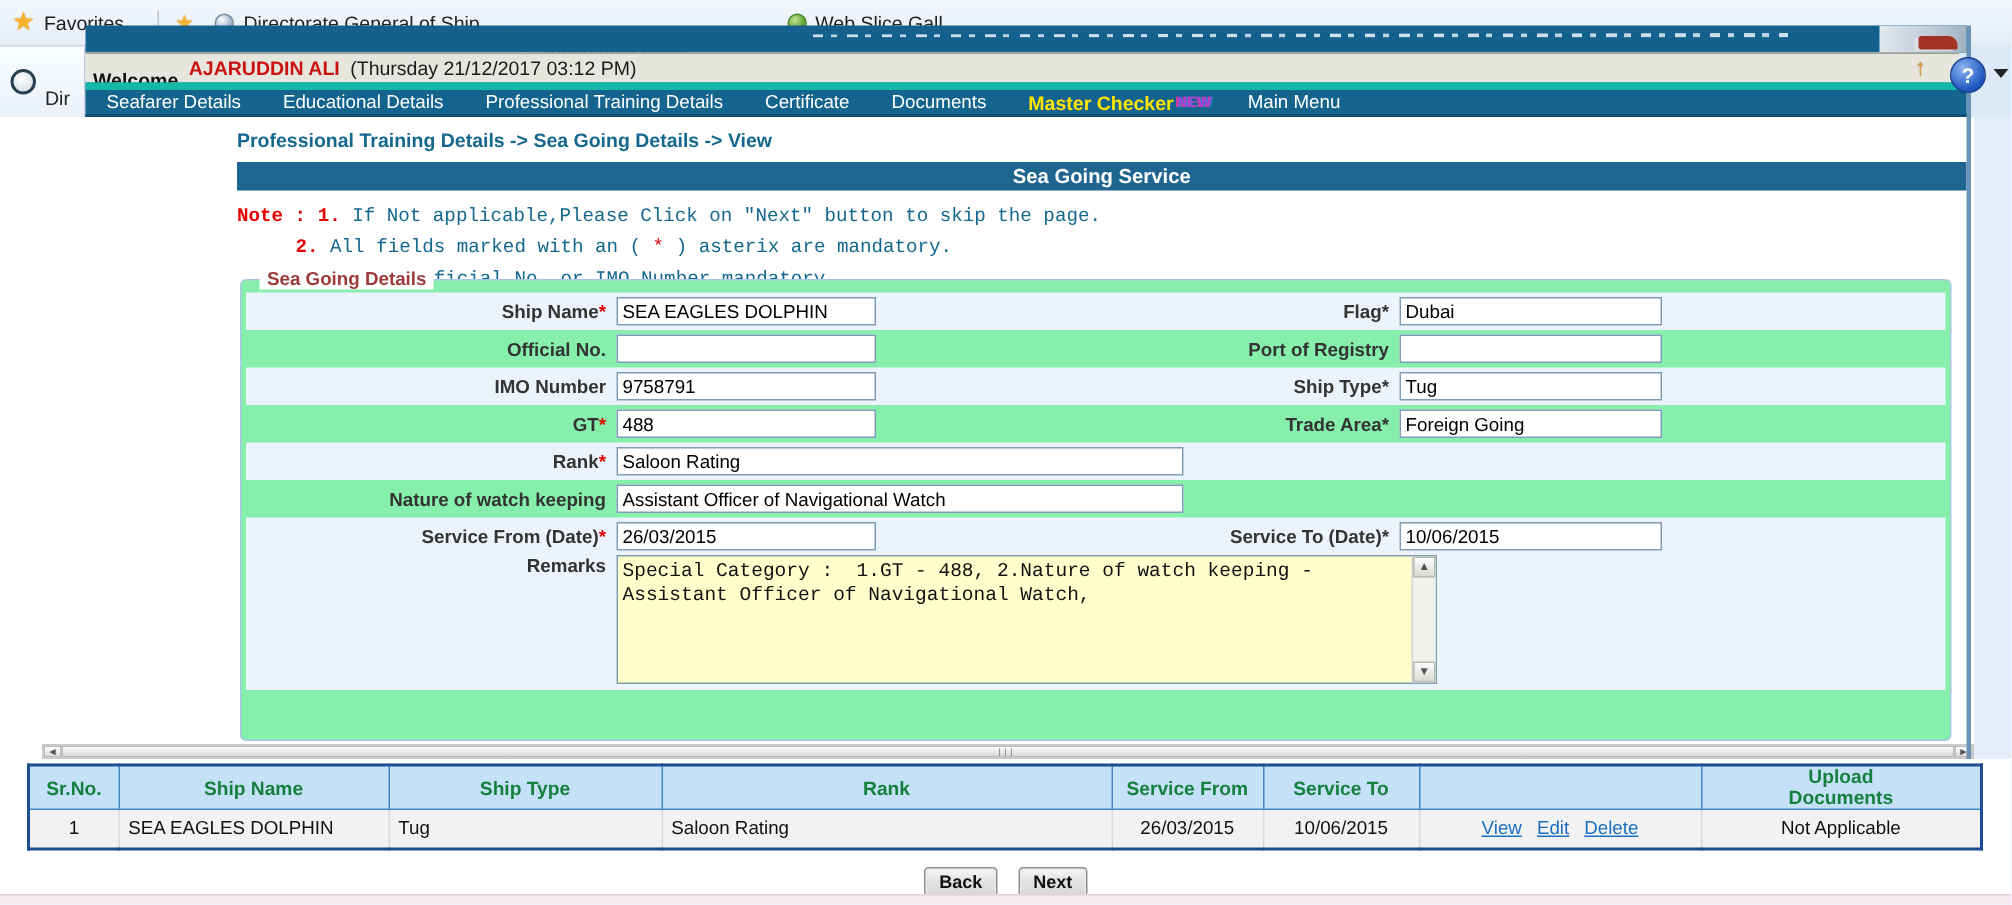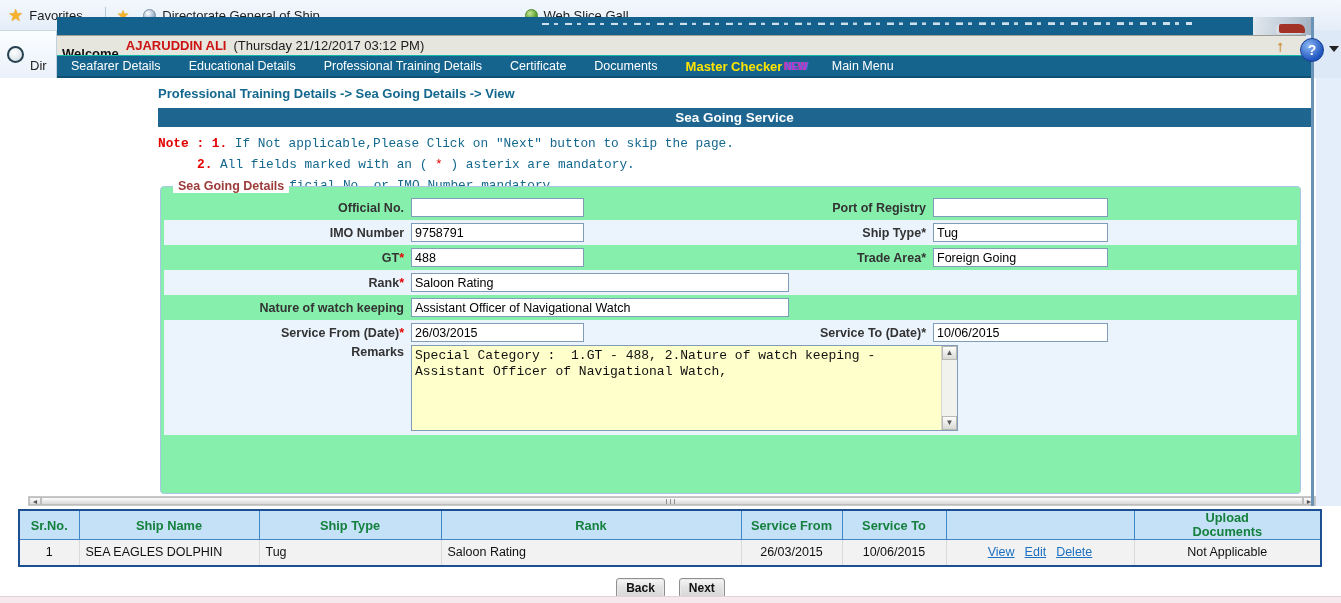--- a/index.html
+++ b/index.html
@@ -52,21 +52,21 @@
   .welcome-bar { left:57px; top:35px; width:1249px; height:20px;
     background:linear-gradient(#f1f1ec,#dedew 60%,#d8d8ce); background-color:#e6e6df;
     border-top:1px solid #9c9c94; display:flex; align-items:center; z-index:11; font-size:13px; }
   .w-label { font-weight:bold; color:#111; margin-left:5px;margin-top:16px; }
   .w-name  { font-weight:bold; color:#cc1111; margin-left:7px; }
   .w-date  { color:#1a1a1a; margin-left:7px; }
   .scrolltop-arrow { margin-left:auto; margin-right:22px; font-size:15px; font-weight:bold; color:#d8973c;
     text-shadow:0 0 1px #a96f20; }
 
   .nav-bar { left:57px; top:55px; width:1254px; height:23px; background:#15648e;
-    border-top:1px solid #14b8a6; border-bottom:2px solid #0f4f73;
+    border-top:5px solid #14b8a6; border-bottom:2px solid #0f4f73;
     display:flex; align-items:center; z-index:12; }
   .nav-item { color:#fff; font-size:12.5px; padding:0 14px; cursor:default; white-space:nowrap; }
   .nav-item.bold { font-weight:bold; font-size:13px; }
   .nav-item.yellow { color:#ffe400; font-weight:bold; font-size:13px; padding-right:2px; }
   .nav-badge { font-size:10px; font-weight:bold; color:#b43bd4;
     text-shadow:1px 0 0 #3b79d4, -1px 0 0 #d43b8e; margin-right:10px; }
 
   .right-border { left:1311px; top:17px; width:3px; height:489px; background:#6b93b8; z-index:9; }
   .right-gutter { left:1316px; top:78px; width:25px; height:428px; background:#e4eefa; z-index:8; }
 
@@ -182,20 +182,26 @@
     <div class="note-line indent">
       <span class="note-num">3.</span>
       <span class="note-text">Either Official No. or IMO Number mandatory.</span>
     </div>
   </div>
 
   <div class="gd-fieldset">
     <div class="gd-legend">Sea Going Details</div>
     <div class="gd-rows">
 
+      <div class="frow alt">
+        <div class="lbl"><span>Ship Name</span><span class="star">*</span></div>
+        <div class="cell-l"><input class="tin w-short" value="SEA EAGLES DOLPHIN" style=""></div>
+        <div class="lbl-r"><span>Flag</span><span class="star">*</span></div>
+        <div class="cell-r"><input class="tin w-rshort" value="Dubai" style=""></div>
+      </div>
 
       <div class="frow">
         <div class="lbl"><span>Official No.</span></div>
         <div class="cell-l"><input class="tin w-short" value="" style=""></div>
         <div class="lbl-r"><span>Port of Registry</span></div>
         <div class="cell-r"><input class="tin w-rshort" value="" style=""></div>
       </div>
 
       <div class="frow alt">
         <div class="lbl"><span>IMO Number</span></div>

